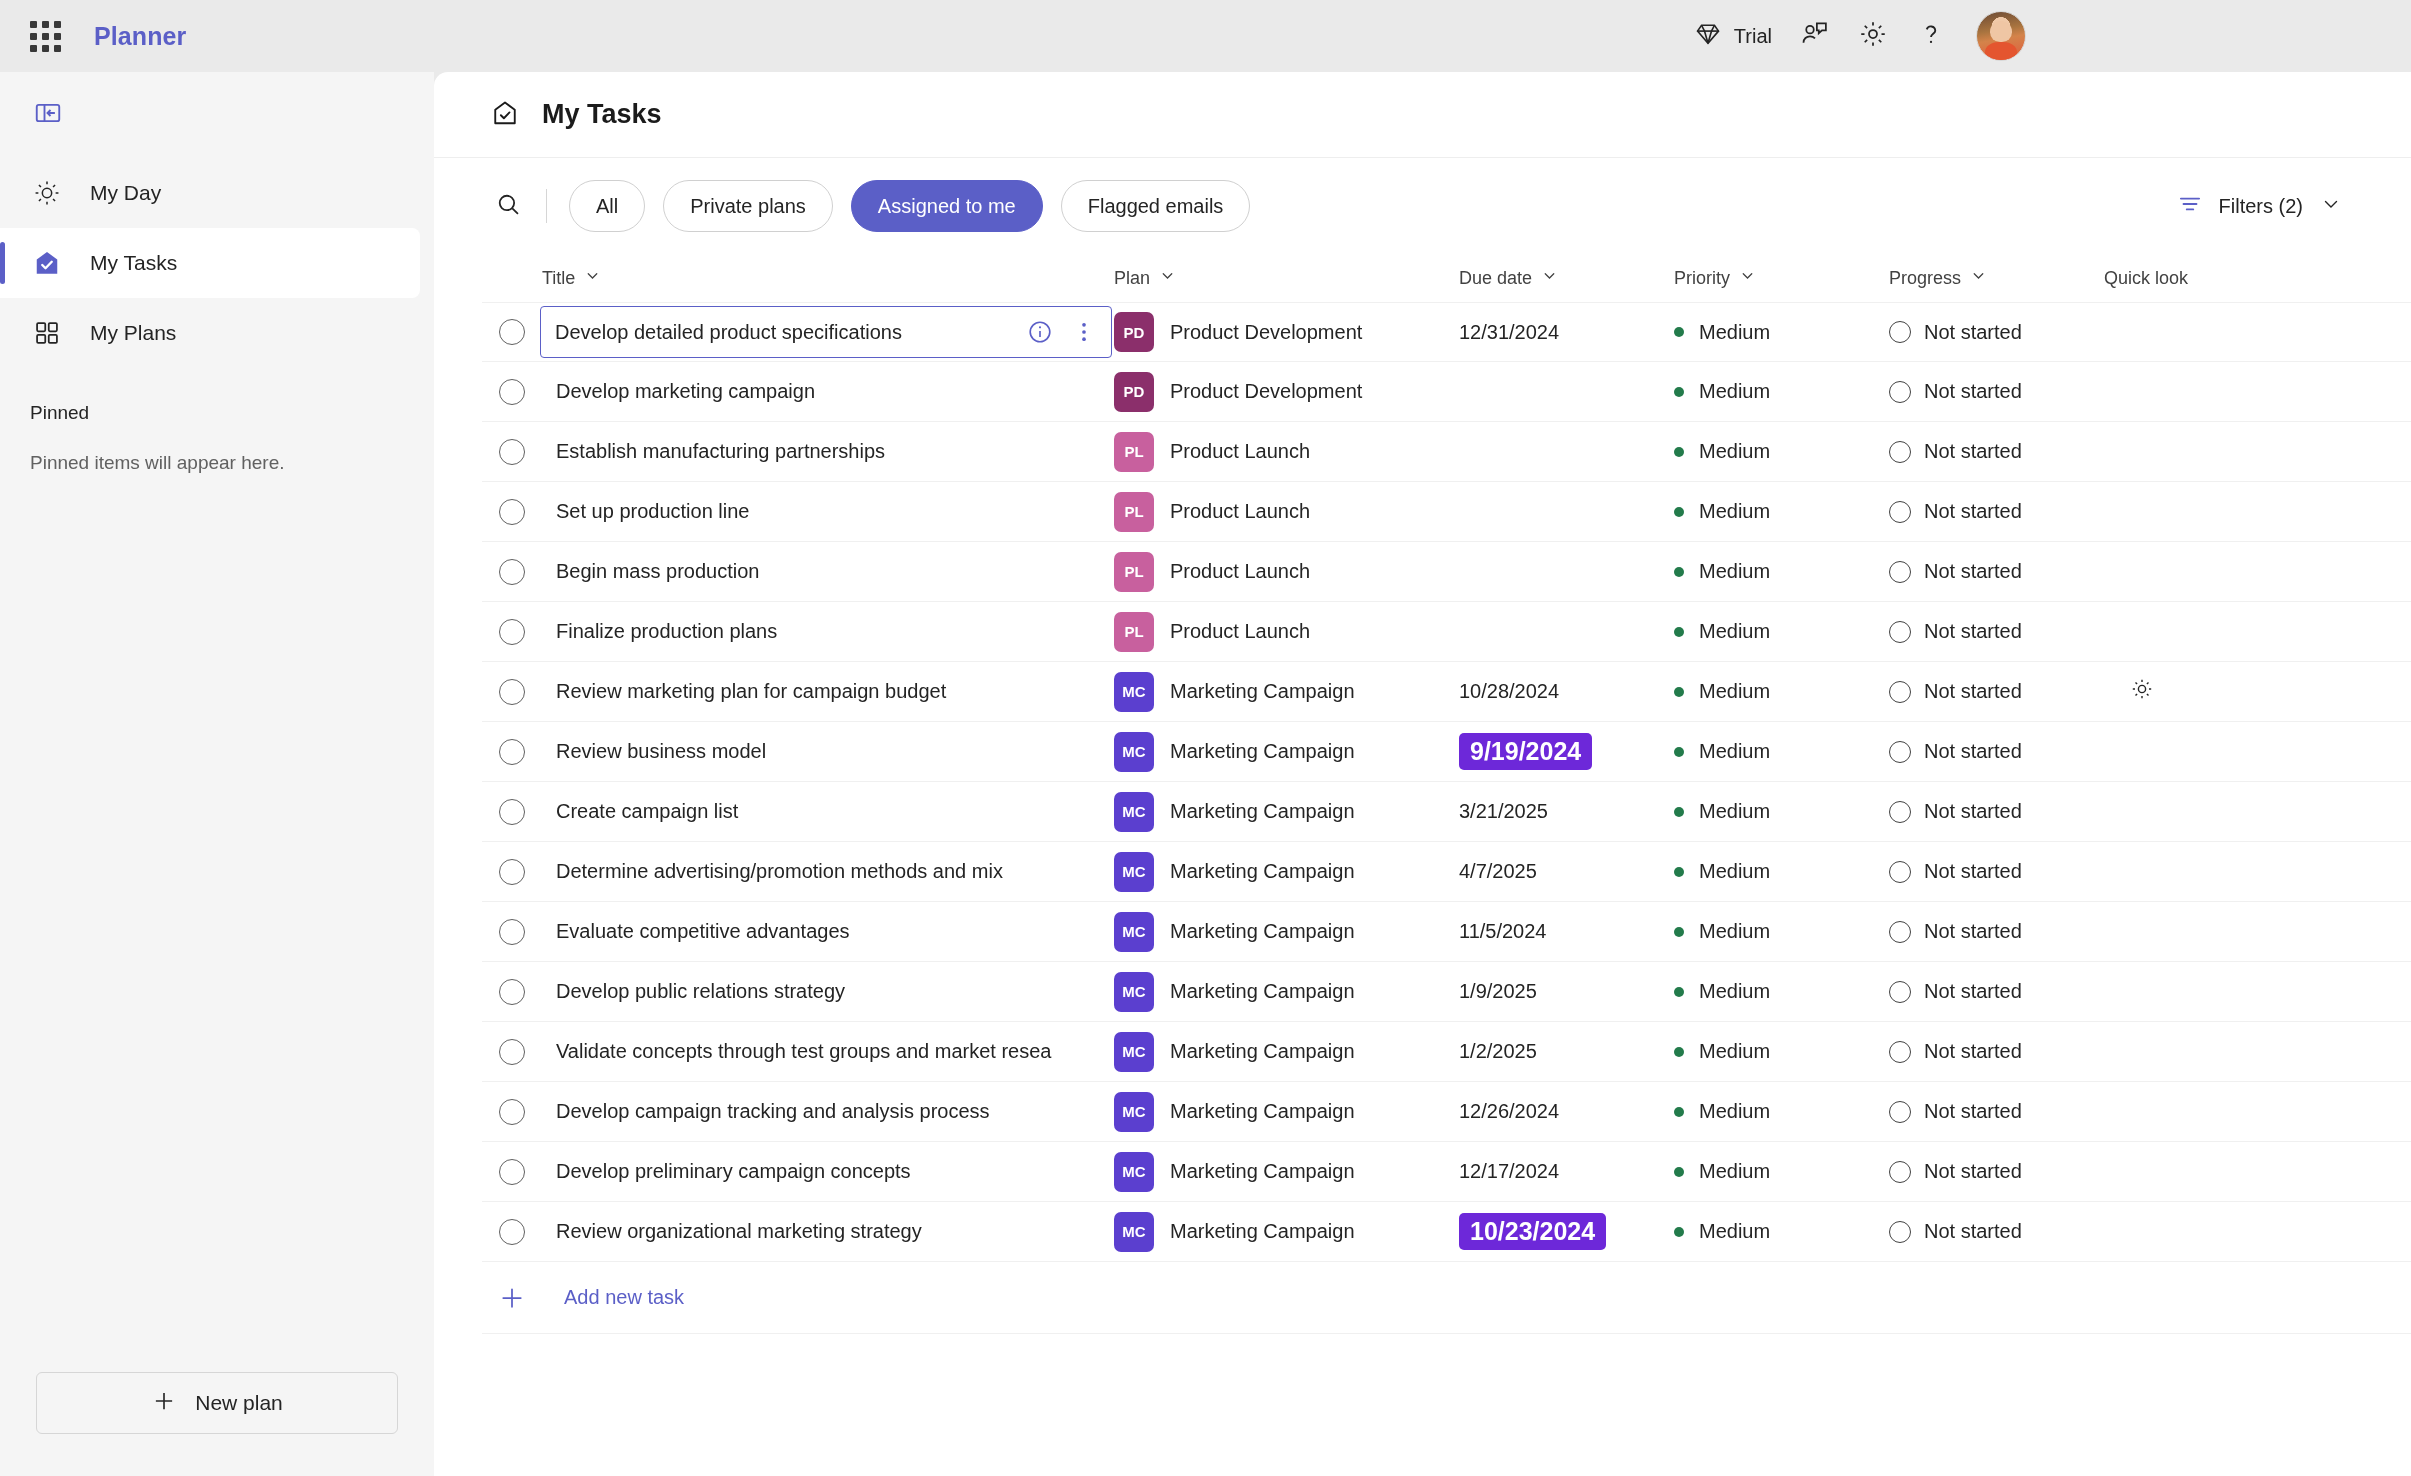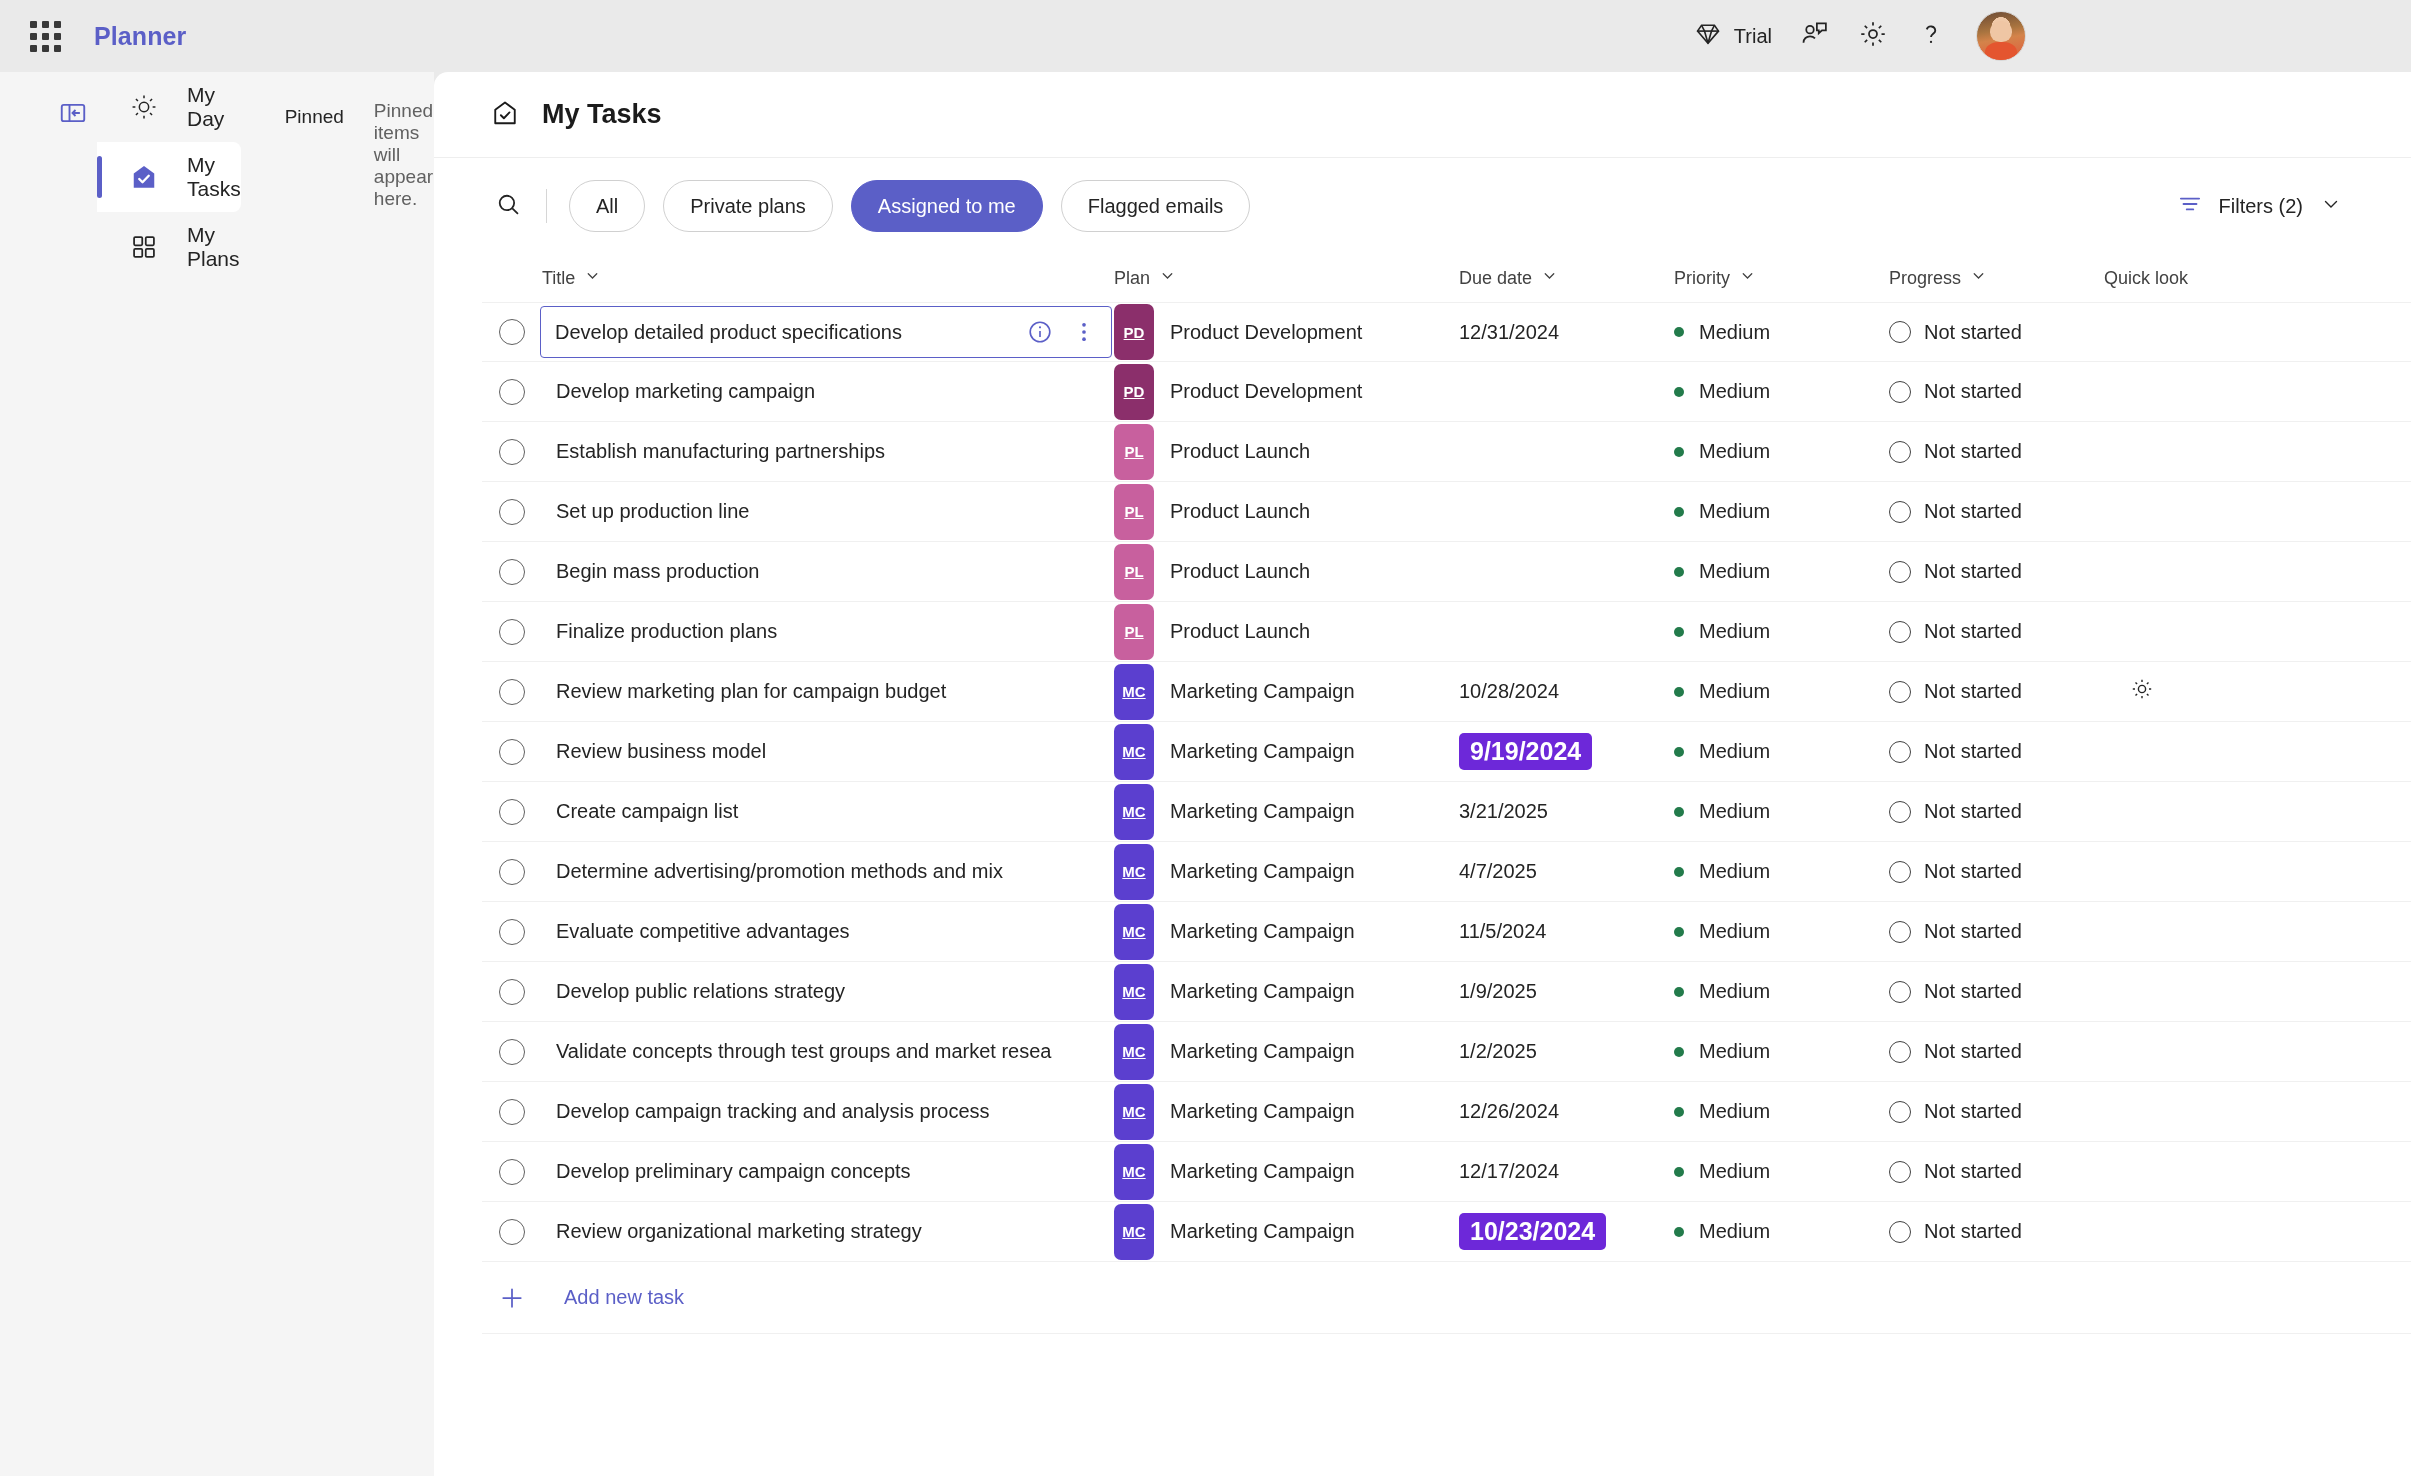--- a/index.html
+++ b/index.html
@@ -46,21 +46,21 @@
     border-radius: 50% 50% 46% 46%; background: #efc6a4;
   }
   .avatar::after {
     content: ""; position: absolute; left: 16%; top: 62%; width: 68%; height: 50%;
     border-radius: 42% 42% 0 0; background: #e4552f;
   }
 
   
   .sidebar {
     position: absolute; top: 72px; left: 0; width: 434px; height: 1404px;
-    background: #f5f5f5; display: flex; flex-direction: row; padding-left: 25px;
+    background: #f5f5f5; display: flex; flex-direction: column;
   }
   .collapse-row { height: 86px; display: flex; align-items: center; padding-left: 24px; }
   .collapse-btn {
     width: 48px; height: 44px; display: flex; align-items: center; justify-content: center;
     border-radius: 5px; cursor: pointer;
   }
   .nav { display: flex; flex-direction: column; }
   .nav-item {
     position: relative; height: 70px; display: flex; align-items: center;
     padding-left: 30px; gap: 26px; cursor: pointer; border-radius: 0 8px 8px 0;
@@ -151,22 +151,22 @@
   .title-text { flex: 1; white-space: nowrap; overflow: hidden; text-overflow: clip; }
   .row.selected .title-cell {
     border: 1.6px solid #5b5fc7; border-radius: 4px; height: 52px; background: #fff;
     margin-left: -2px;
   }
   .row-act { width: 34px; height: 34px; display: none; align-items: center; justify-content: center; color: #5b5fc7; cursor: pointer; }
   .row.selected .row-act { display: flex; }
 
   .plan-cell { display: flex; align-items: center; gap: 16px; }
   .badge {
-    width: 40px; height: 56px; border-radius: 7px; display: flex; align-items: center;
-    justify-content: center; color: #fff; font-size: 15px; font-weight: 700; flex: 0 0 40px; text-decoration: underline;
+    width: 40px; height: 40px; border-radius: 7px; display: flex; align-items: center;
+    justify-content: center; color: #fff; font-size: 15px; font-weight: 700; flex: 0 0 40px;
   }
   .due-pill {
     display: inline-flex; align-items: center; padding: 4px 11px; border-radius: 5px;
     background: #6d28d9; color: #ffffff; font-weight: 700; font-size: 25px;
   }
   .pri-cell { display: flex; align-items: center; gap: 15px; }
   .pri-dot { width: 10px; height: 10px; border-radius: 50%; background: #237b4b; flex: 0 0 10px; }
   .prog-cell { display: flex; align-items: center; gap: 13px; }
   .prog-circle { width: 22px; height: 22px; border-radius: 50%; border: 1.6px solid #424242; flex: 0 0 22px; }
   .quick-cell { display: flex; align-items: center; justify-content: flex-start; padding-left: 26px; }

